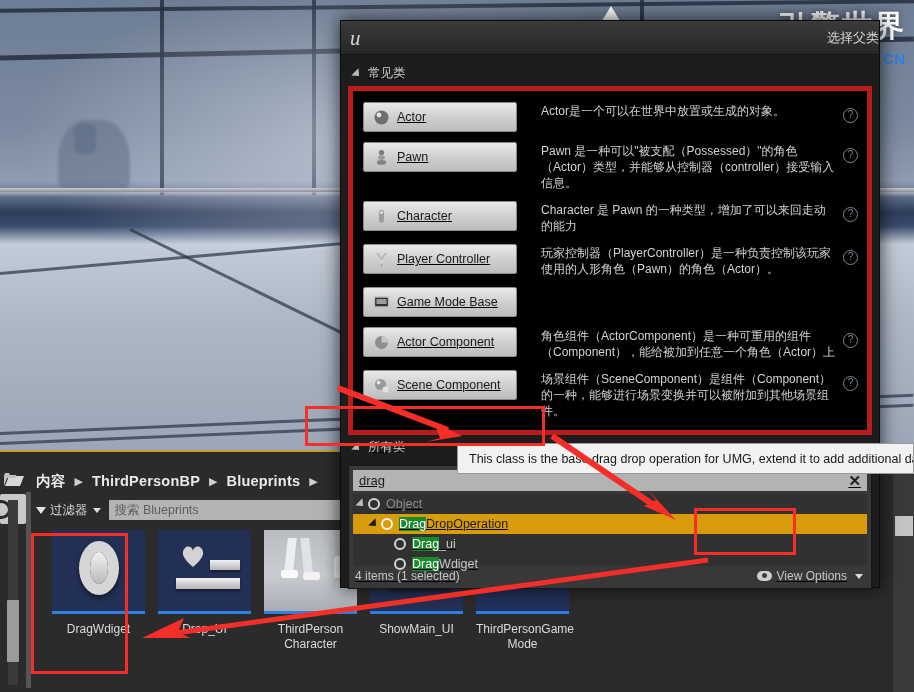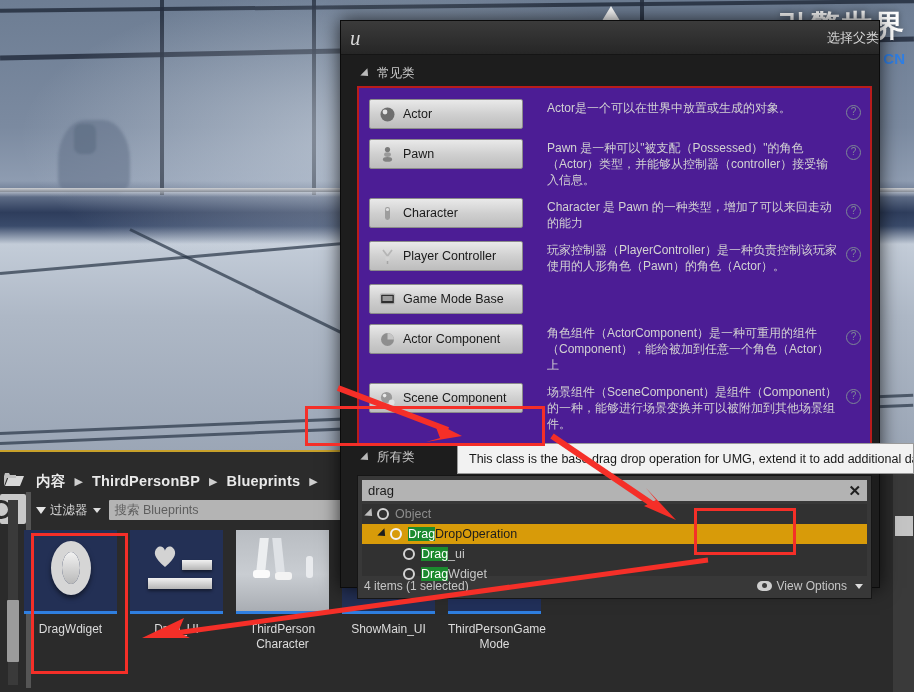--- a/index.html
+++ b/index.html
@@ -86,21 +86,21 @@
   .caret-down {
     width:0;height:0;border-left:4px solid transparent;border-right:4px solid transparent;
     border-top:5px solid #dcdcdc; margin-left:3px;
   }
   .cb-search {
     margin-left: 8px; width: 246px; height: 20px; background: #b4b4b4;
     color: #5e5e5e; font-size: 12.5px; display: flex; align-items: center;
     padding-left: 6px; border-radius: 1px;
   }
   .asset-grid {
-    position: absolute; left: 24px; top: 530px; display: flex; gap: 13px;
+    position: absolute; left: 52px; top: 530px; display: flex; gap: 13px;
   }
   .asset { width: 93px; }
   .asset-thumb {
     width: 93px; height: 84px; background: #233055;
     position: relative; overflow: hidden;
     border-bottom: 3px solid #2f7fe0;
   }
   .asset-label {
     margin-top: 8px; text-align: center; color: #dcdcdc; font-size: 12px; line-height: 15px;
   }
@@ -170,32 +170,32 @@
   }
   .ue-logo {
     margin-left: 9px; width: 22px; height: 22px; color: #d6d6d6;
     font-family: "Liberation Serif", serif; font-size: 21px; line-height: 22px;
     font-style: italic;
   }
   .dlg-title-text {
     position: absolute; left: 0; right: 0; text-align: right;
     color: #d8d8d8; font-size: 13px;
   }
-  .dlg-body { padding: 6px 7px 0 16px; }
+  .dlg-body { padding: 6px 7px 0 7px; text-decoration: underline; }
 
   .section-head {
     display: flex; align-items: center; gap: 6px;
     color: #c9c9c9; font-size: 12.5px; padding: 4px 2px 4px 4px;
   }
   .tri-down {
     width:0;height:0;border-left:5px solid transparent;border-right:5px solid transparent;
     border-top:6px solid #b9b9b9; transform: rotate(-45deg);
   }
   .common-panel {
-    background: #4c1d95; border: 2px solid #b91c1c;
+    background: #000000; border: 5px solid #b91c1c;
     padding: 6px 0 6px 0;
   }
   .class-row { display: flex; align-items: flex-start; padding: 5px 0; }
   .class-btn {
     width: 154px; min-height: 30px; margin-left: 10px;
     background: linear-gradient(180deg, #e9e9e9 0%, #cfcfcf 52%, #bdbdbd 100%);
     border: 1px solid #8b8b8b; border-radius: 2px;
     display: flex; align-items: center; gap: 7px; padding-left: 9px;
     color: #1a1a1a; font-size: 12.5px; flex: none;
   }

